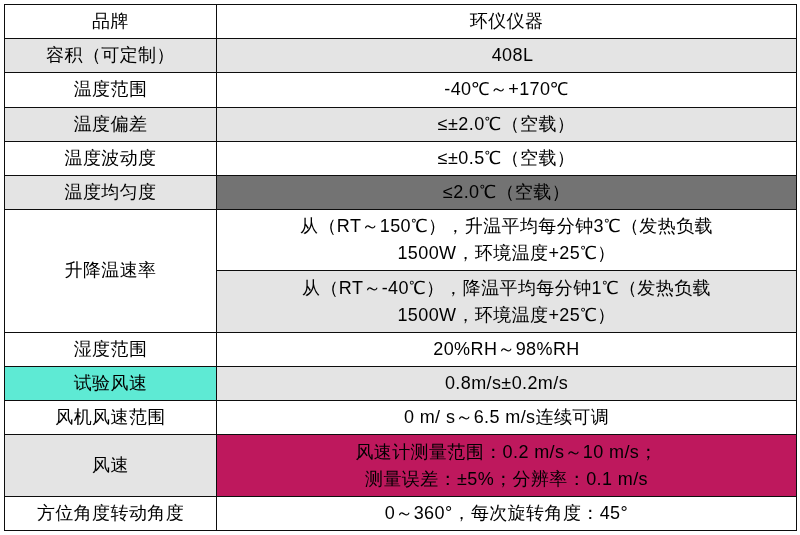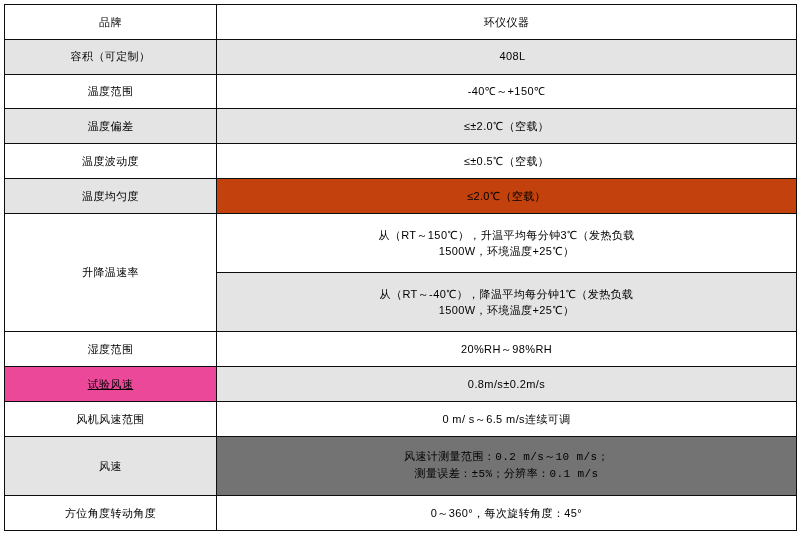--- a/index.html
+++ b/index.html
@@ -20,21 +20,21 @@
     box-sizing: border-box;
     padding: 4px 4px 4px 4px;
     display: flex;
     align-items: stretch;
   }
   table.spec {
     border-collapse: collapse;
     table-layout: fixed;
     width: 792px;
     margin: 0 auto;
-    font-size: 11px;
+    font-size: 18px;
   }
   table.spec col.label-col { width: 212px; }
   table.spec col.value-col { width: 580px; }
 
   table.spec td {
     border: 1px solid #0d0d0d;
     text-align: center;
     vertical-align: middle;
     padding: 3px 6px;
     line-height: 1.5;
@@ -72,38 +72,38 @@
         </tr>
         <tr>
           <td class="label" rowspan="1" style="background: rgb(228, 228, 228);">容积（可定制）</td>
           <td class="value" style="background: rgb(228, 228, 228); padding-left: 18px;">
             <span class="line">408L</span>
           </td>
         </tr>
         <tr>
           <td class="label" rowspan="1">温度范围</td>
           <td class="value">
-            <span class="line">-40℃～+150℃</span>
+            <span class="line">-40℃～+170℃</span>
           </td>
         </tr>
         <tr>
           <td class="label" rowspan="1" style="background: rgb(228, 228, 228);">温度偏差</td>
           <td class="value" style="background: rgb(228, 228, 228);">
             <span class="line">≤±2.0℃（空载）</span>
           </td>
         </tr>
         <tr>
           <td class="label" rowspan="1">温度波动度</td>
           <td class="value">
             <span class="line">≤±0.5℃（空载）</span>
           </td>
         </tr>
         <tr>
           <td class="label" rowspan="1" style="background: rgb(228, 228, 228); text-align: center;">温度均匀度</td>
-          <td class="value" style="background: #c2410c; text-align: center;">
+          <td class="value" style="background: #737373; text-align: center;">
             <span class="line">≤2.0℃（空载）</span>
           </td>
         </tr>
         <tr>
           <td class="label" rowspan="2">升降温速率</td>
           <td class="value multiline">
             <span class="line">从（RT～150℃），升温平均每分钟3℃（发热负载</span>
             <span class="line">1500W，环境温度+25℃）</span>
           </td>
         </tr>
@@ -113,34 +113,34 @@
             <span class="line">1500W，环境温度+25℃）</span>
           </td>
         </tr>
         <tr>
           <td class="label" rowspan="1">湿度范围</td>
           <td class="value">
             <span class="line">20%RH～98%RH</span>
           </td>
         </tr>
         <tr>
-          <td class="label" rowspan="1" style="background: #ec4899; text-decoration: underline;">试验风速</td>
+          <td class="label" rowspan="1" style="background: #5eead4;">试验风速</td>
           <td class="value" style="background: rgb(228, 228, 228);">
             <span class="line">0.8m/s±0.2m/s</span>
           </td>
         </tr>
         <tr>
           <td class="label" rowspan="1">风机风速范围</td>
           <td class="value">
             <span class="line">0 m/ s～6.5 m/s连续可调</span>
           </td>
         </tr>
         <tr>
           <td class="label" rowspan="1" style="background: rgb(228, 228, 228);">风速</td>
-          <td class="value multiline" style="background: #737373; font-family: Liberation Mono, monospace;">
+          <td class="value multiline" style="background: #be185d;">
             <span class="line">风速计测量范围：0.2 m/s～10 m/s；</span>
             <span class="line">测量误差：±5%；分辨率：0.1 m/s</span>
           </td>
         </tr>
         <tr>
           <td class="label" rowspan="1">方位角度转动角度</td>
           <td class="value">
             <span class="line">0～360°，每次旋转角度：45°</span>
           </td>
         </tr>

